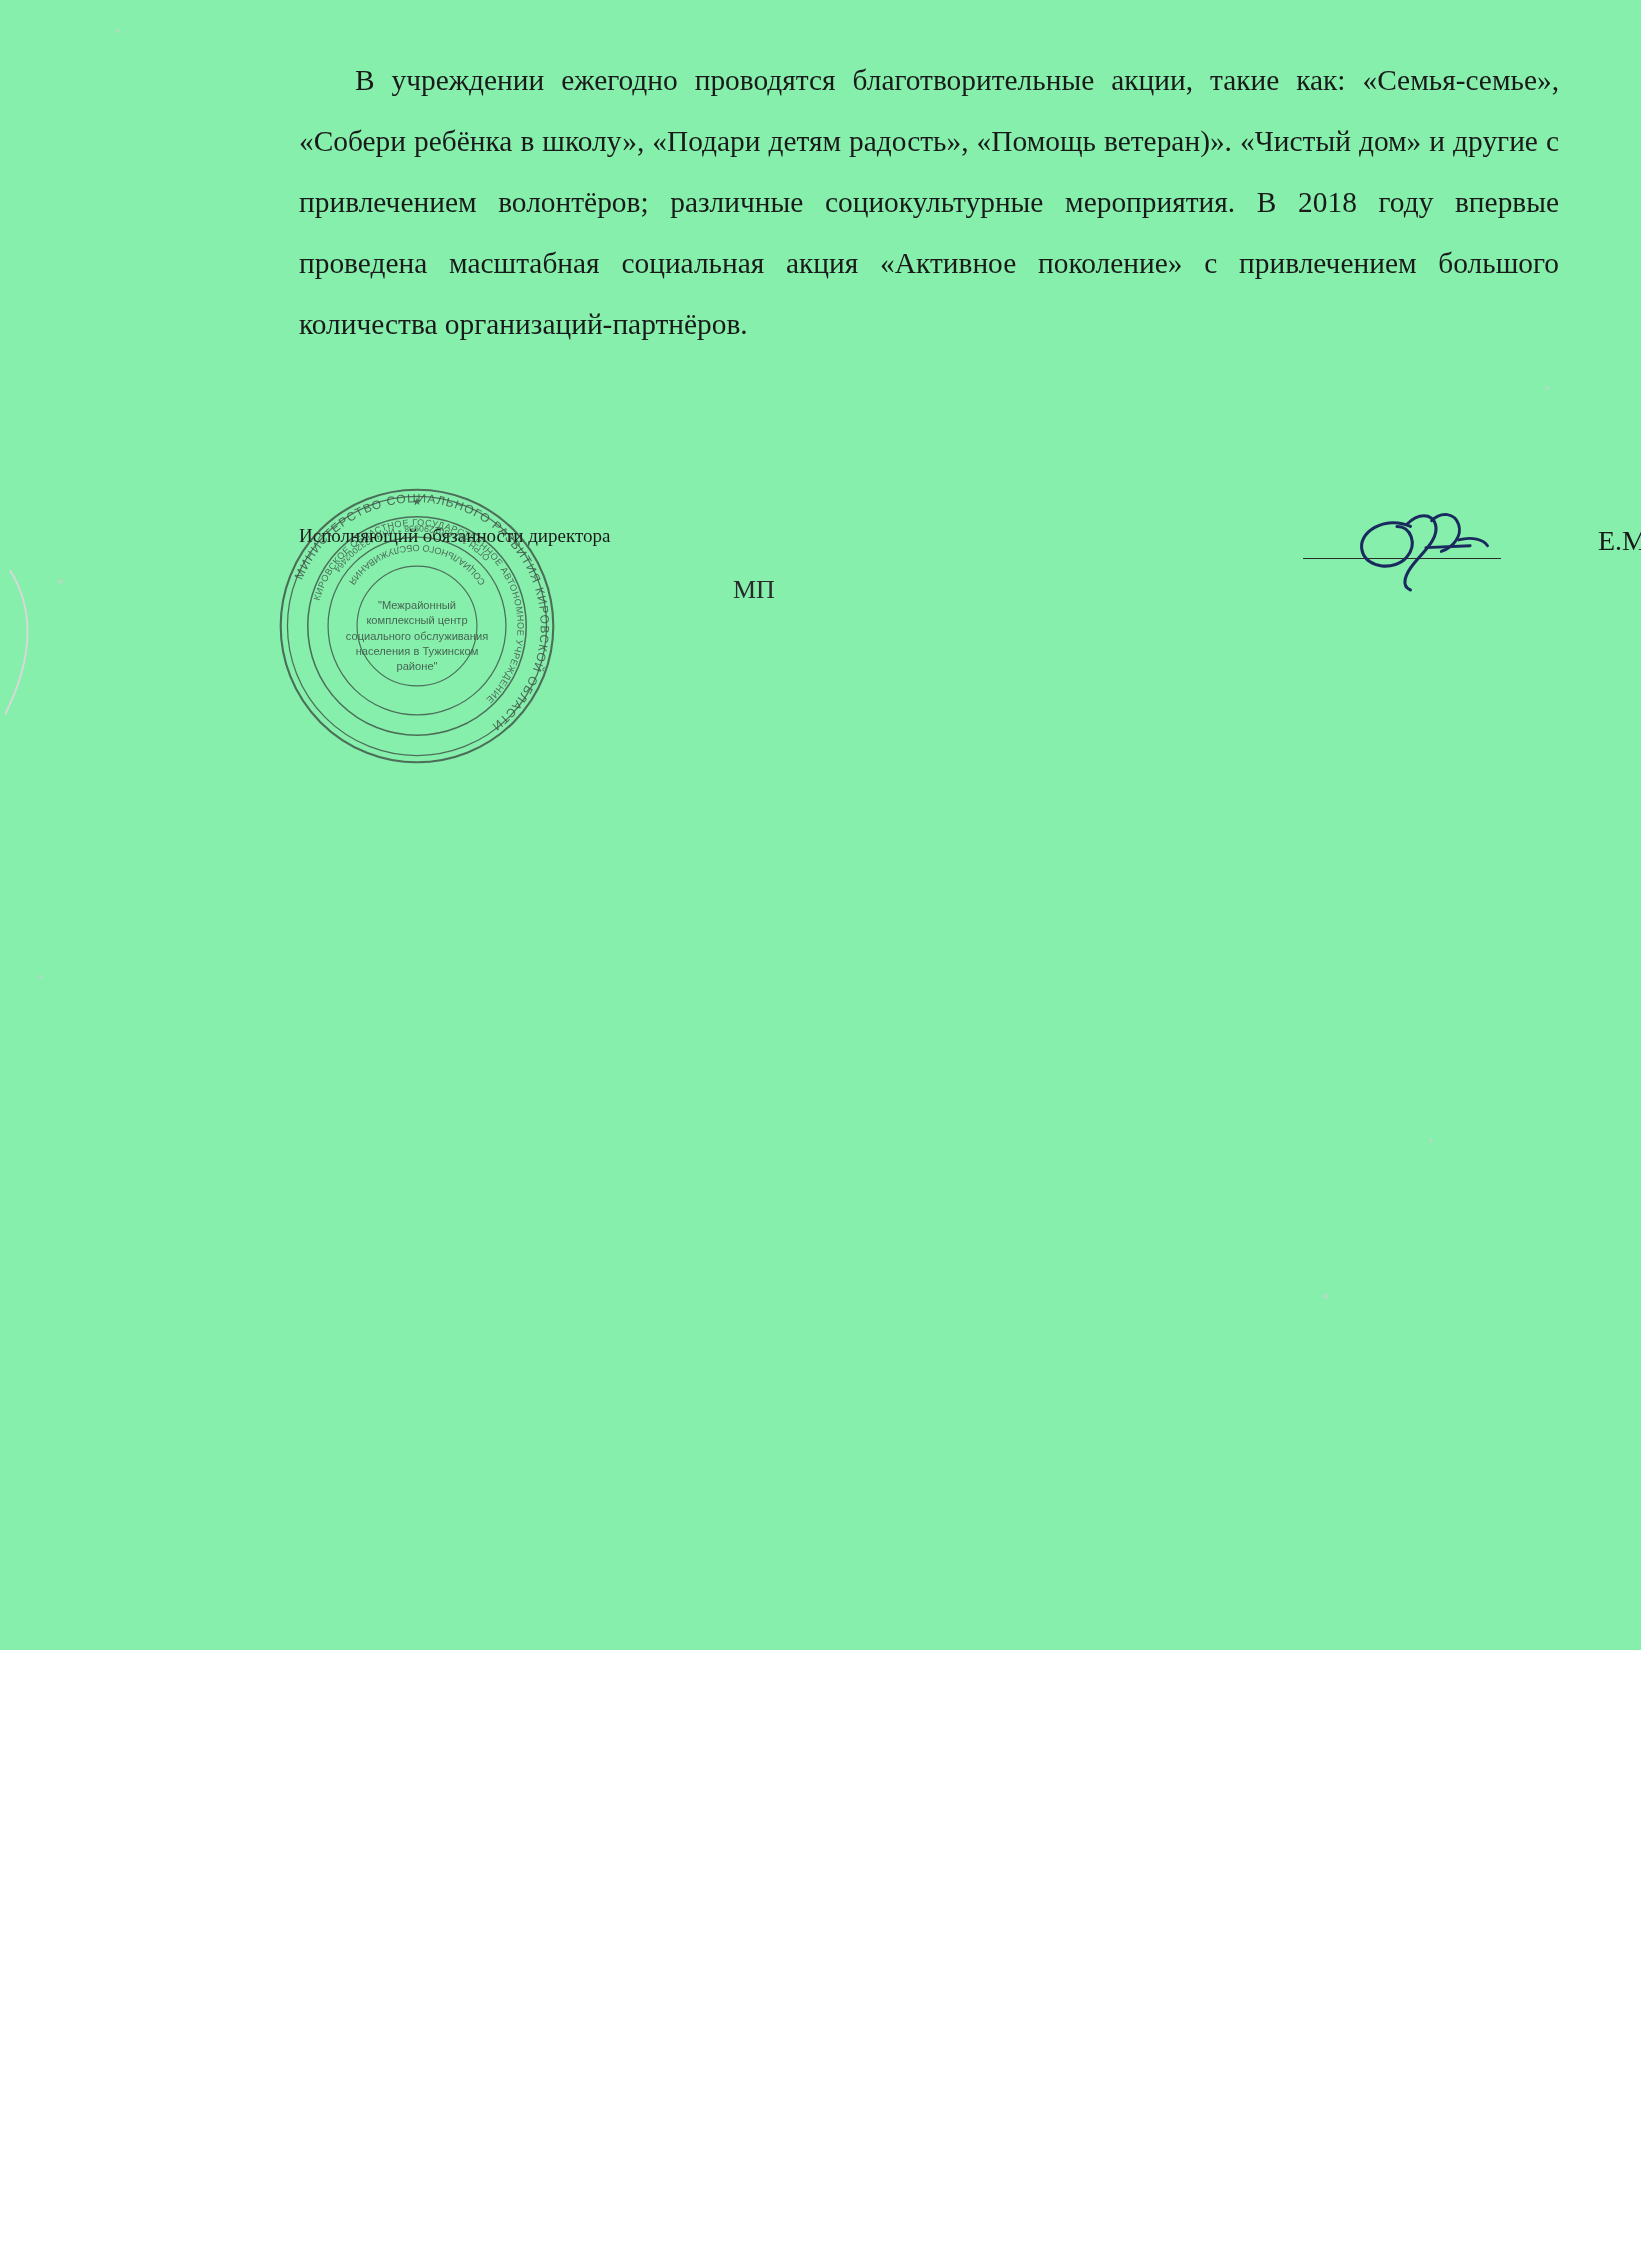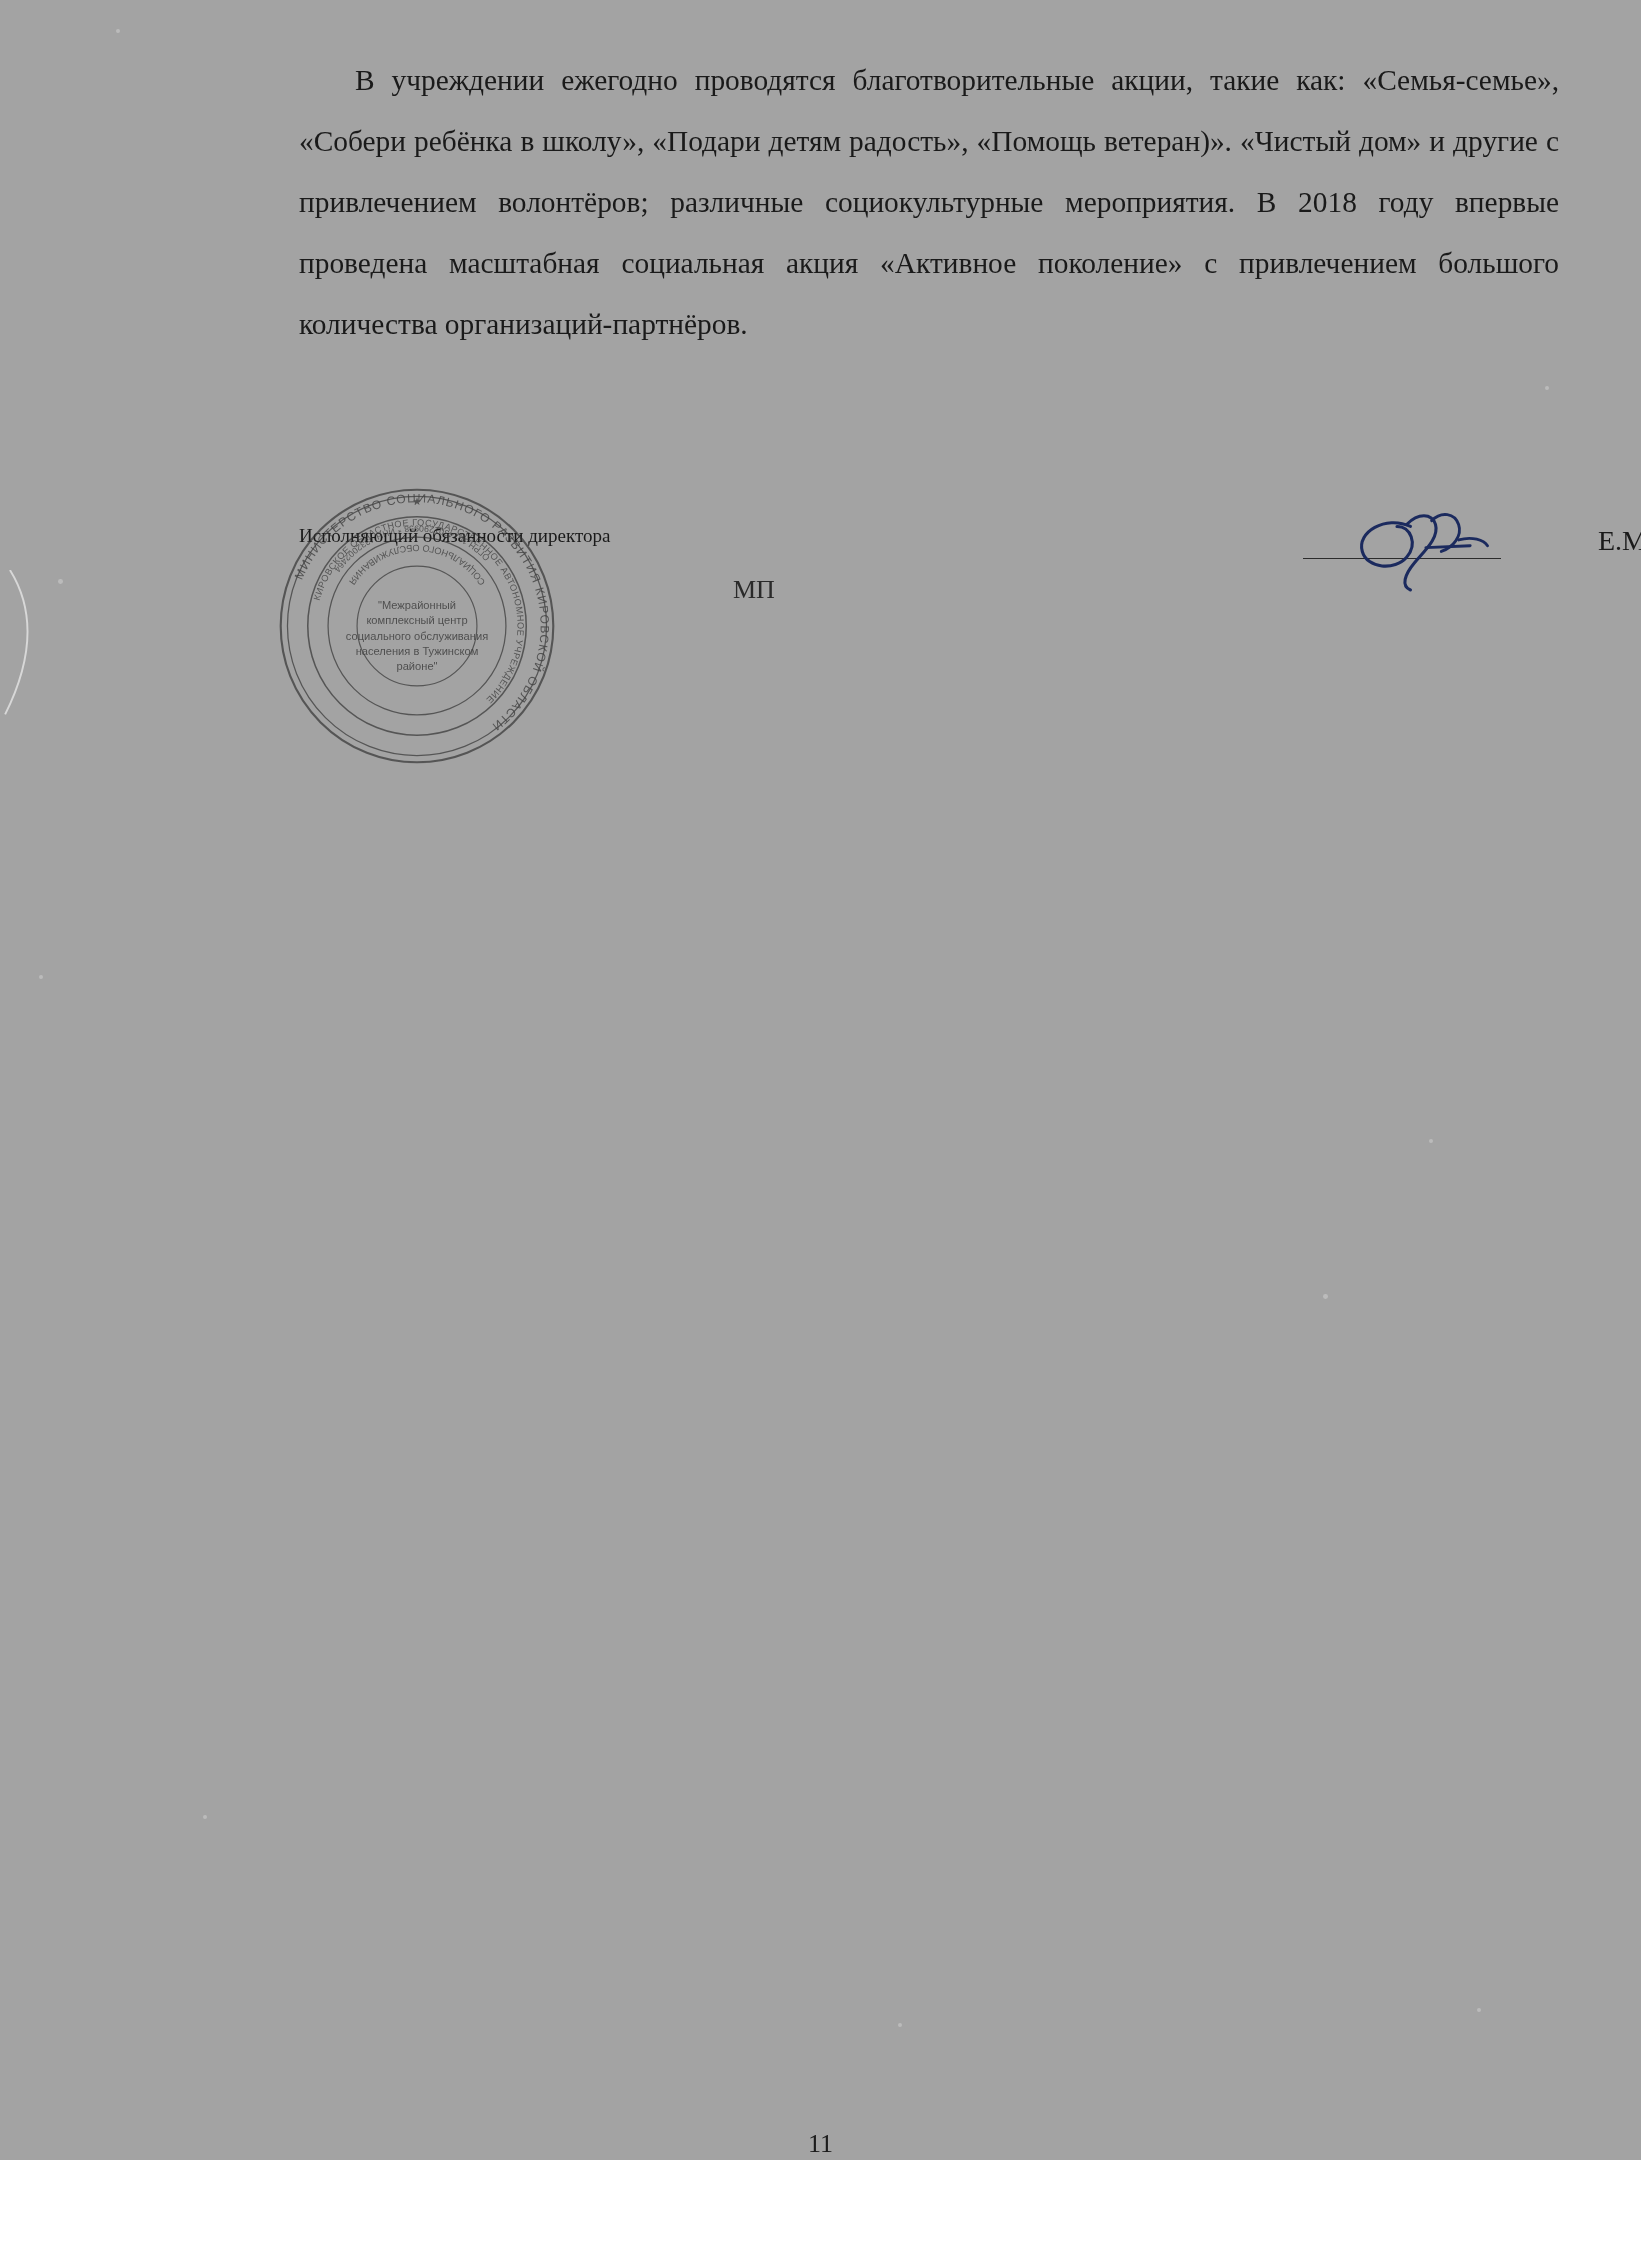--- a/index.html
+++ b/index.html
@@ -3,22 +3,22 @@
 <meta charset="utf-8">
 <style>
   html, body {
     margin: 0;
     padding: 0;
     background: #ffffff;
   }
   .page {
     position: relative;
     width: 1641px;
-    height: 2160px;
-    background: #a3a3a3;
+    height: 1650px;
+    background: #86efac;
     overflow: hidden;
     font-family: "Liberation Serif", serif;
     color: #1c1c1c;
   }
 
   
   .speckle {
     position: absolute;
     background: #cfcfcf;
     border-radius: 50%;

